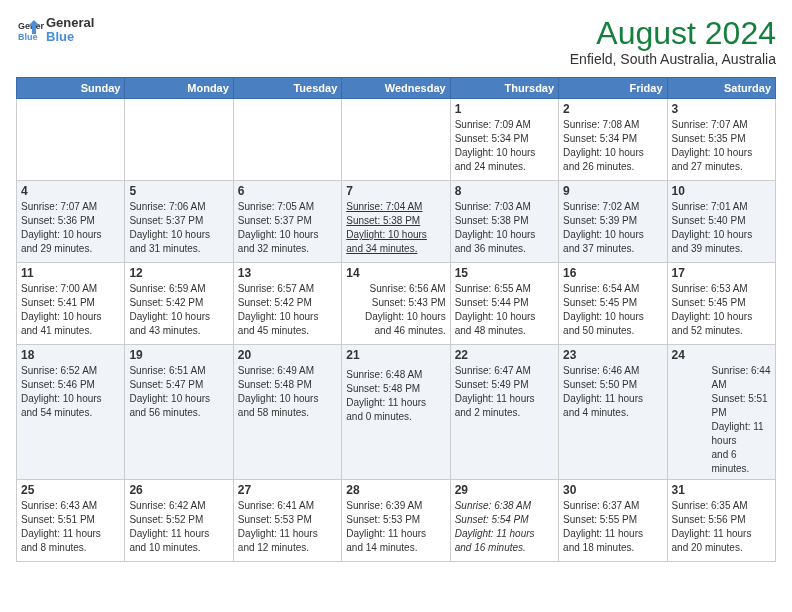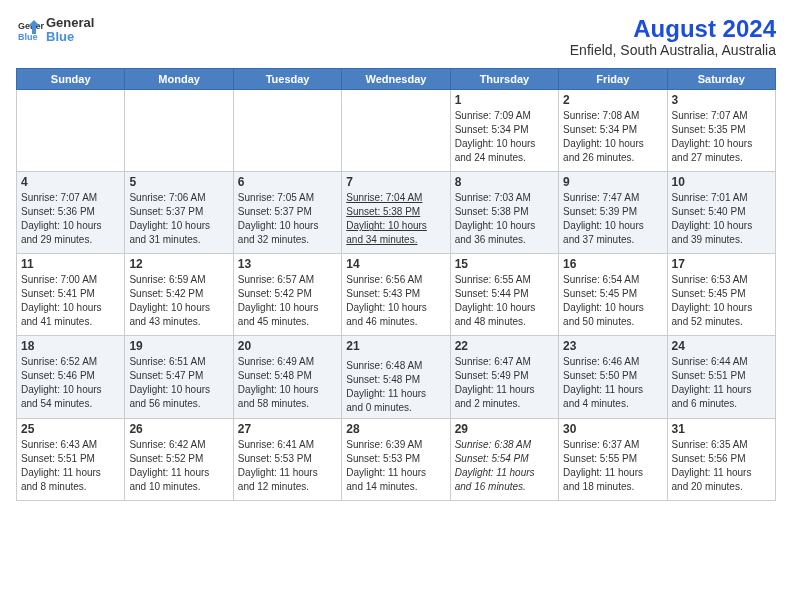--- a/index.html
+++ b/index.html
@@ -26,43 +26,43 @@
     }
     .logo-icon {
       width: 28px;
       height: 28px;
       margin-right: 2px;
     }
     .title-block {
       text-align: right;
     }
     .title-block h1 {
-      font-size: 24px;
-      font-weight: bold;
-      color: #1d4ed8;
+      font-size: 32px;
+      font-weight: normal;
+      color: #15803d;
       line-height: 1.1;
     }
     .title-block h2 {
       font-size: 14px;
       font-weight: normal;
       color: #333;
     }
     table {
       width: 100%;
       border-collapse: collapse;
       table-layout: fixed;
     }
     thead tr th {
       background-color: #4a7fc1;
       color: #fff;
       font-size: 11px;
       font-weight: bold;
       padding: 4px 4px;
       border: 1px solid #3a6aaa;
-      text-align: center;
+      text-align: right;
     }
     tbody tr td {
       border: 1px solid #ccc;
       vertical-align: top;
       padding: 3px 4px;
       font-size: 9.5px;
       color: #333;
       height: 82px;
     }
     tbody tr:nth-child(odd) td {
@@ -179,21 +179,21 @@
           </td>
           <td>
             <span class="day-num">8</span>
             <div class="cell-content" style="white-space: pre-line;">Sunrise: 7:03 AM
 Sunset: 5:38 PM
 Daylight: 10 hours
 and 36 minutes.</div>
           </td>
           <td>
             <span class="day-num">9</span>
-            <div class="cell-content" style="white-space: pre-line;">Sunrise: 7:47 AM
+            <div class="cell-content" style="white-space: pre-line;">Sunrise: 7:02 AM
 Sunset: 5:39 PM
 Daylight: 10 hours
 and 37 minutes.</div>
           </td>
           <td>
             <span class="day-num">10</span>
             <div class="cell-content" style="white-space: pre-line;">Sunrise: 7:01 AM
 Sunset: 5:40 PM
 Daylight: 10 hours
 and 39 minutes.</div>
@@ -216,21 +216,21 @@
           </td>
           <td>
             <span class="day-num">13</span>
             <div class="cell-content" style="white-space: pre-line;">Sunrise: 6:57 AM
 Sunset: 5:42 PM
 Daylight: 10 hours
 and 45 minutes.</div>
           </td>
           <td>
             <span class="day-num">14</span>
-            <div class="cell-content" style="white-space: pre-line;">Sunrise: 6:56 AM
+            <div class="cell-content" style="white-space: pre-line; text-align: right;">Sunrise: 6:56 AM
 Sunset: 5:43 PM
 Daylight: 10 hours
 and 46 minutes.</div>
           </td>
           <td>
             <span class="day-num">15</span>
             <div class="cell-content" style="white-space: pre-line;">Sunrise: 6:55 AM
 Sunset: 5:44 PM
 Daylight: 10 hours
 and 48 minutes.</div>
@@ -288,21 +288,21 @@
           </td>
           <td>
             <span class="day-num">23</span>
             <div class="cell-content" style="white-space: pre-line;">Sunrise: 6:46 AM
 Sunset: 5:50 PM
 Daylight: 11 hours
 and 4 minutes.</div>
           </td>
           <td>
             <span class="day-num">24</span>
-            <div class="cell-content" style="white-space: pre-line;">Sunrise: 6:44 AM
+            <div class="cell-content" style="white-space: pre-line; margin-left: 40px;">Sunrise: 6:44 AM
 Sunset: 5:51 PM
 Daylight: 11 hours
 and 6 minutes.</div>
           </td>
         </tr>
         <tr>
           <td>
             <span class="day-num">25</span>
             <div class="cell-content" style="white-space: pre-line;">Sunrise: 6:43 AM
 Sunset: 5:51 PM

